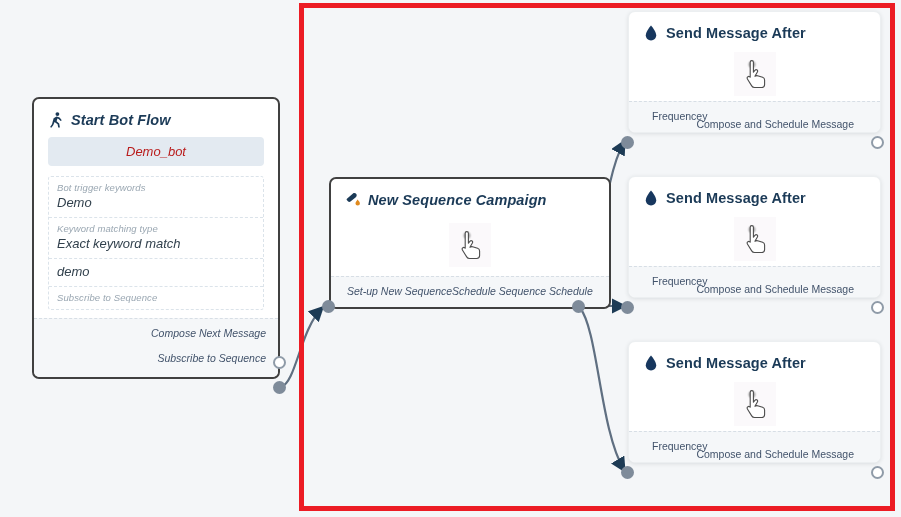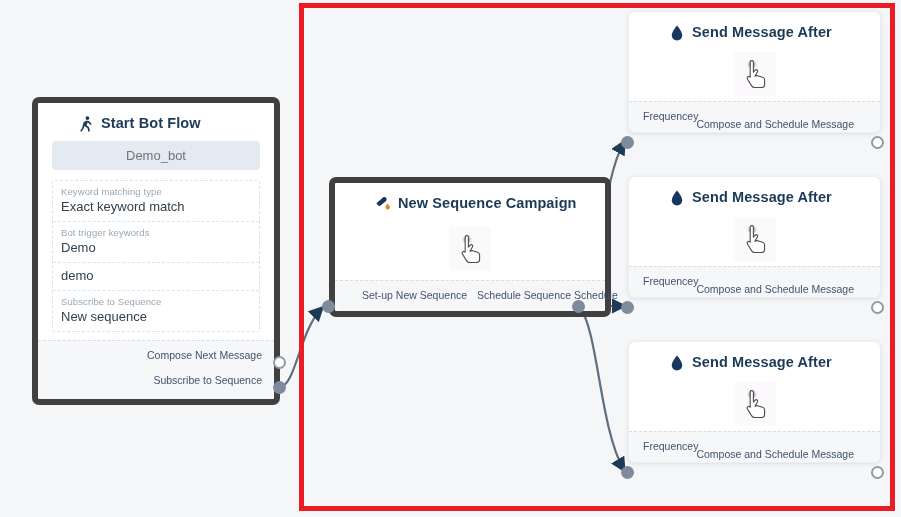--- a/index.html
+++ b/index.html
@@ -45,59 +45,59 @@
 
   
   .node {
     position: absolute;
     background: #ffffff;
     border-radius: 7px;
     box-sizing: border-box;
     z-index: 4;
   }
   .node.selected {
-    border: 6px solid #404040;
+    border: 2px solid #404040;
     box-shadow: 0 0 0 0 rgba(0,0,0,0);
+    font-style: italic;
   }
   .node.plain {
     border: 1px solid #eceff1;
     box-shadow: 0 1px 4px rgba(38,50,56,.12);
   }
 
   .node-header {
     display: flex;
-    align-items: flex-start;
+    align-items: center;
     gap: 7px;
     padding: 12px 14px 6px 14px;
     color: #1b3a57;
     font-size: 14.5px;
     font-weight: 600;
     letter-spacing: .1px;
-    margin-left: 26px;
   }
   .node-header .icon {
     display: inline-flex;
     width: 16px;
     height: 17px;
     align-items: center;
     justify-content: center;
     flex: none;
   }
 
   .node-body {
     padding: 0 14px 8px 14px;
   }
 
   
   .bot-chip {
     margin: 3px 0 10px 0;
     background: #e3eaf1;
     border-radius: 4px;
     text-align: center;
-    color: #737373;
+    color: #b91c1c;
     font-size: 13px;
     padding: 7px 4px;
   }
 
   
   .fields {
     border: 1px dashed #dbe3ea;
     border-radius: 3px;
   }
   .field {
@@ -172,40 +172,39 @@
     background: #7e8b9a;
   }
   .port.hollow {
     background: #ffffff;
     border: 2px solid #8f9ba8;
   }
 
   
   .campaign-footer-labels {
     position: absolute;
-    left: 27px;
+    left: 16px;
     top: 8px;
     display: flex;
-    gap: 10px;
     font-size: 10.5px;
     color: #42536b;
     white-space: nowrap;
   }
 
   
   .sm-footer {
     position: relative;
     height: 30px;
     border-top: 1px dashed #d7dee5;
     background: #f5f7f9;
     border-radius: 0 0 6px 6px;
   }
   .sm-footer .lbl-left {
     position: absolute;
-    left: 14px;
+    left: 23px;
     top: 8px;
     font-size: 10.5px;
     color: #42536b;
   }
   .sm-footer .lbl-right {
     position: absolute;
     right: 26px;
     top: 16px;
     font-size: 10.5px;
     color: #42536b;
@@ -246,33 +245,32 @@
         </svg>
       </span>
       <span>Start Bot Flow</span>
     </div>
 
     <div class="node-body">
       <div class="bot-chip">Demo_bot</div>
 
       <div class="fields">
         <div class="field">
+          <div class="field-label">Bot trigger keywords</div>
+          <div class="field-value">Demo</div>
+        </div>
+        <div class="field">
           <div class="field-label">Keyword matching type</div>
           <div class="field-value">Exact keyword match</div>
-        </div>
-        <div class="field">
-          <div class="field-label">Bot trigger keywords</div>
-          <div class="field-value">Demo</div>
         </div>
         <div class="field">
           <div class="field-value">demo</div>
         </div>
         <div class="field">
           <div class="field-label">Subscribe to Sequence</div>
-          <div class="field-value">New sequence</div>
         </div>
       </div>
     </div>
 
     <div class="node-footer tall">
       <div class="port-row" style="top:8px;">
         <span class="port-label">Compose Next Message</span>
       </div>
       <div class="port-row" style="top:33px;">
         <span class="port-label">Subscribe to Sequence</span>

